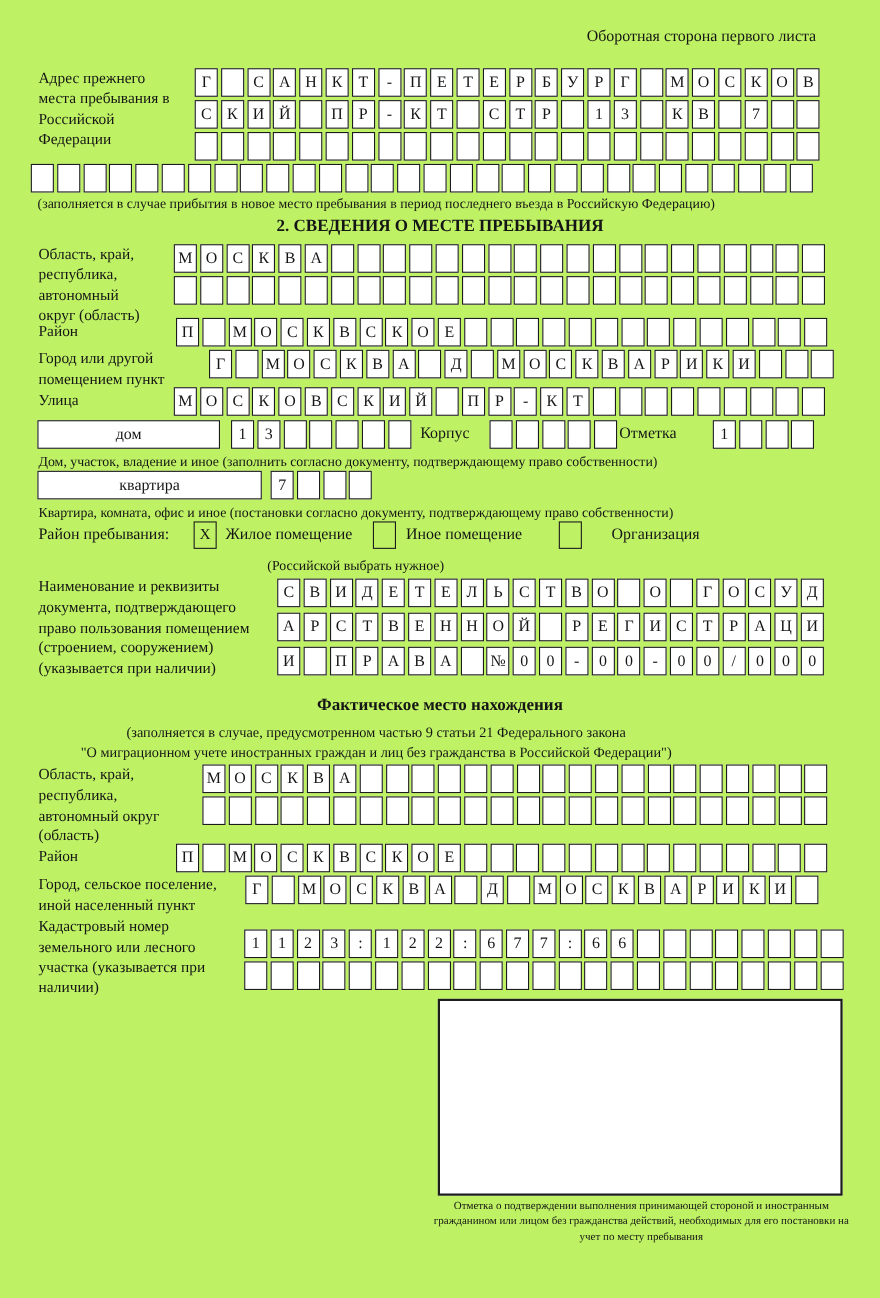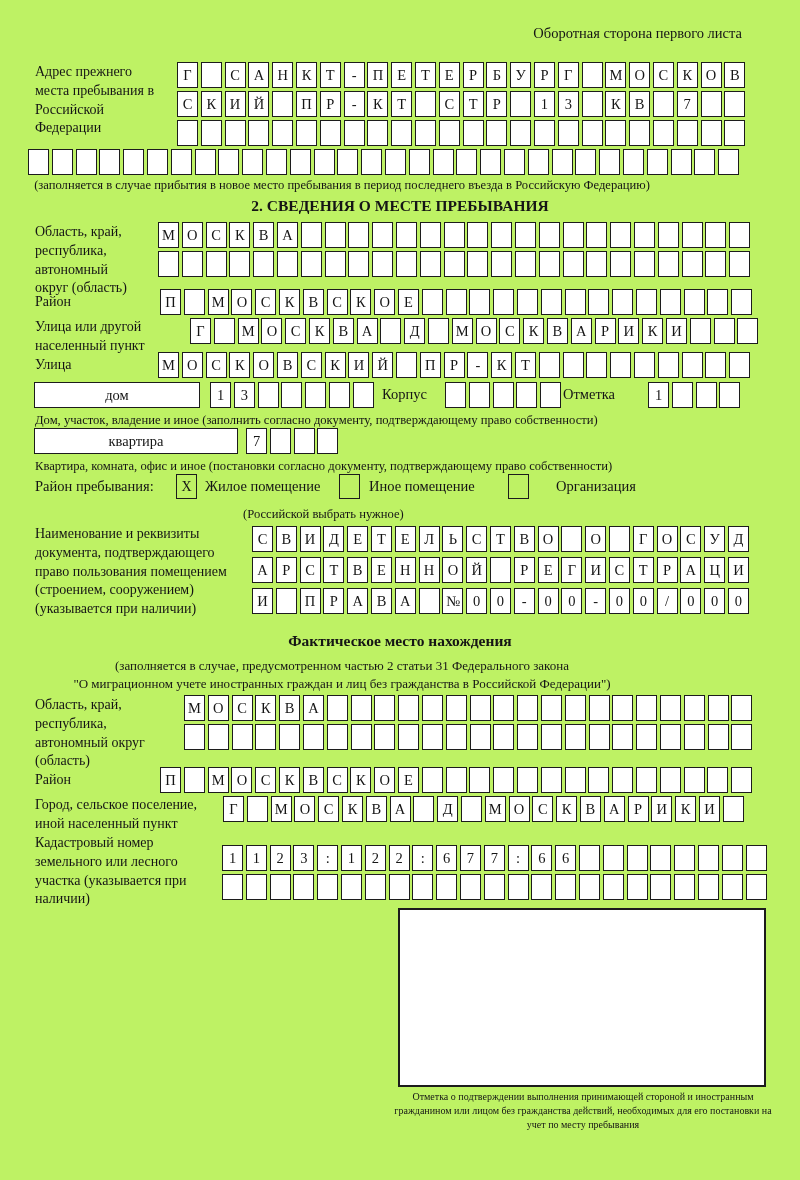--- a/index.html
+++ b/index.html
@@ -234,21 +234,21 @@
       <span class="cell"></span>
       <span class="cell"></span>
       <span class="cell"></span>
       <span class="cell"></span>
       <span class="cell"></span>
       <span class="cell"></span>
       <span class="cell"></span>
       <span class="cell"></span>
     </div>
 
-  <div class="lbl" style="left:35px; top:318px; width:122px;">Улица или другой населенный пункт</div>
+  <div class="lbl" style="left:35px; top:318px; width:122px;">Город или другой помещением пункт</div>
   <div class="row" style="left:190px; top:318px;">
       <span class="cell">Г</span>
       <span class="cell"></span>
       <span class="cell">М</span>
       <span class="cell">О</span>
       <span class="cell">С</span>
       <span class="cell">К</span>
       <span class="cell">В</span>
       <span class="cell">А</span>
       <span class="cell"></span>
@@ -408,21 +408,21 @@
       <span class="cell">-</span>
       <span class="cell">0</span>
       <span class="cell">0</span>
       <span class="cell">/</span>
       <span class="cell">0</span>
       <span class="cell">0</span>
       <span class="cell">0</span>
     </div>
 
   <div class="title" style="top:632px;">Фактическое место нахождения</div>
-  <div class="cap center" style="top:658px; font-size:13px;">(заполняется в случае, предусмотренном частью 2 статьи 31 Федерального закона</div>
+  <div class="cap center" style="top:658px; font-size:13px;">(заполняется в случае, предусмотренном частью 9 статьи 21 Федерального закона</div>
   <div class="cap center" style="top:676px; font-size:13px;">"О миграционном учете иностранных граждан и лиц без гражданства в Российской Федерации")</div>
 
   <div class="lbl" style="left:35px; top:696px; width:128px;">Область, край, республика, автономный округ (область)</div>
   <div class="row" style="left:184px; top:695px;">
       <span class="cell">М</span>
       <span class="cell">О</span>
       <span class="cell">С</span>
       <span class="cell">К</span>
       <span class="cell">В</span>
       <span class="cell">А</span>

